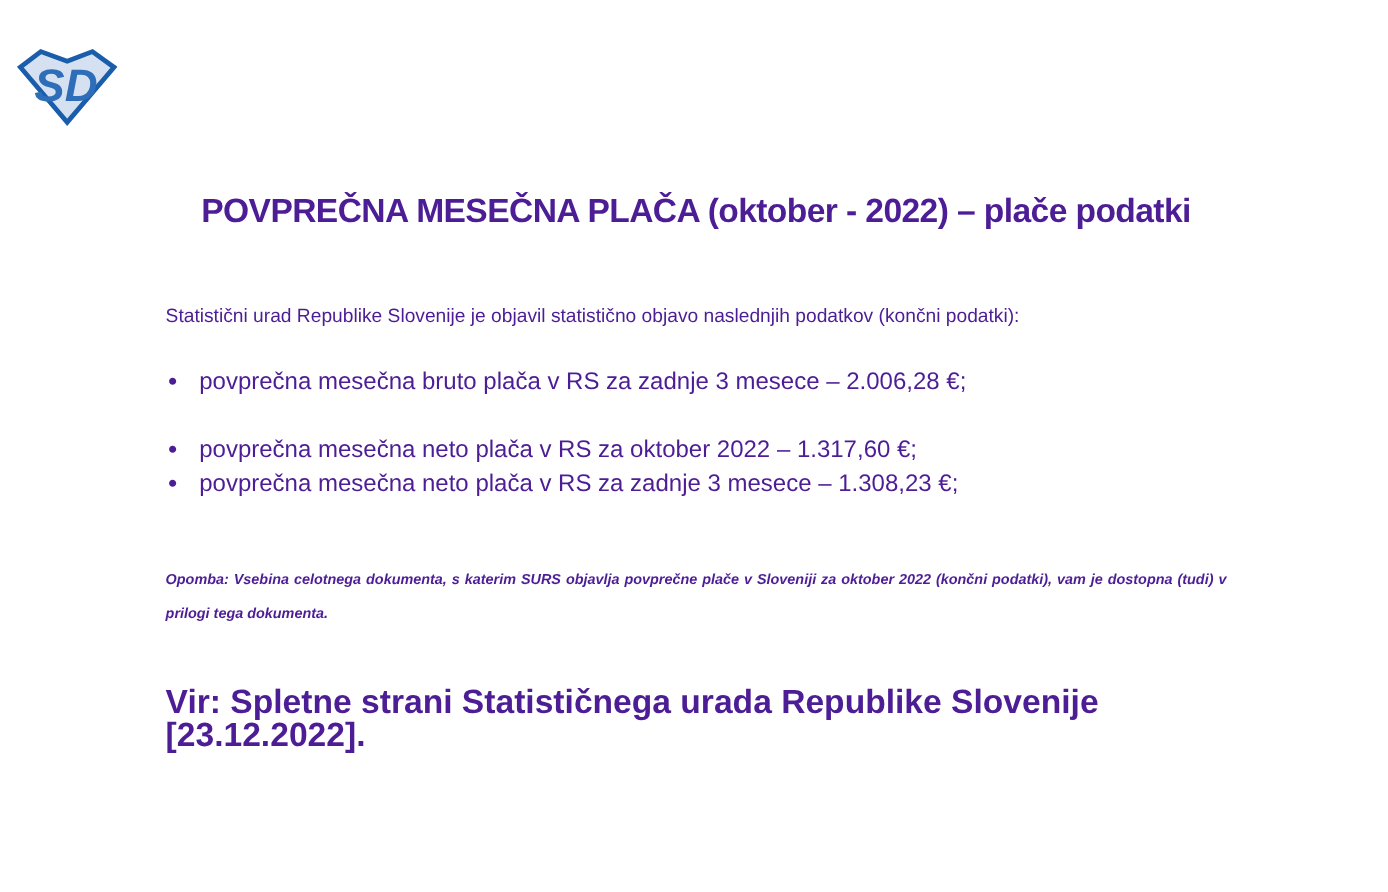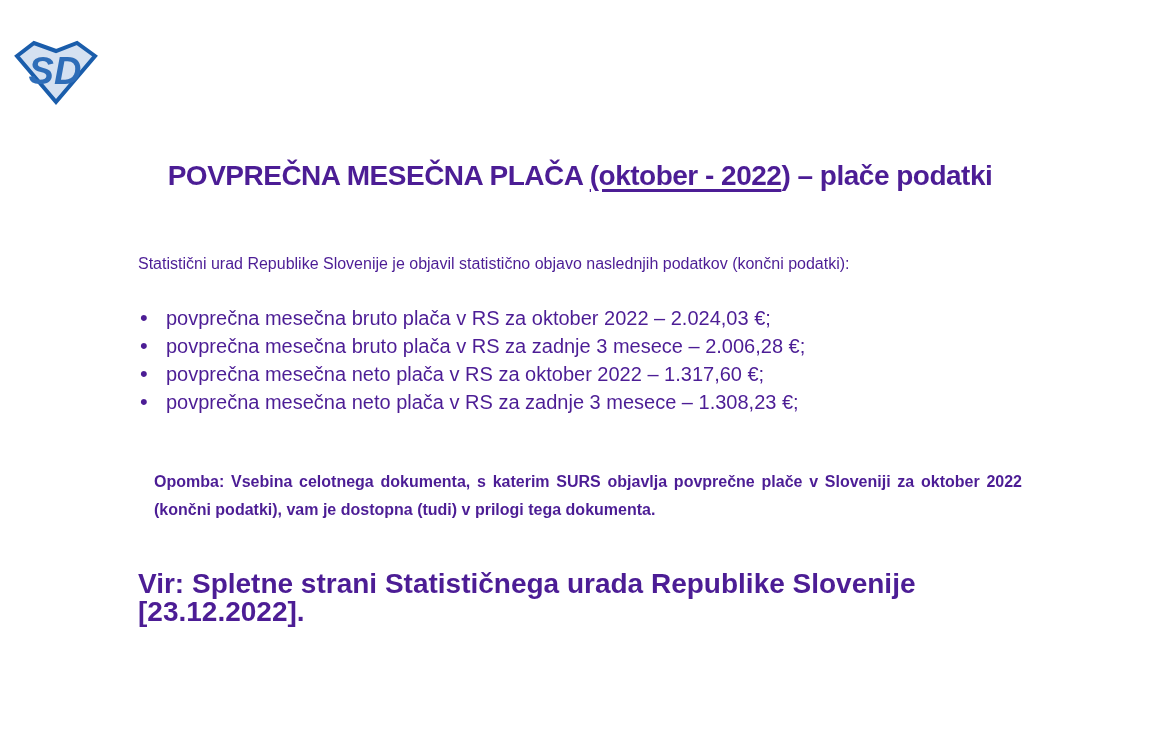--- a/index.html
+++ b/index.html
@@ -44,57 +44,57 @@
   .doc-title {
     margin: 160px 0 0 0;
     font-size: 28px;
     line-height: 32px;
     font-weight: bold;
     text-align: center;
     letter-spacing: -0.5px;
     white-space: nowrap;
   }
   .doc-title .u {
-    text-decoration: underline;
     text-decoration-thickness: 3px;
     text-underline-offset: 4px;
     text-align: right;
   }
   .intro {
     margin: 58px 0 0 0;
     font-size: 16px;
     line-height: 28px;
     text-align: justify;
   }
   ul.bullet-list {
     list-style: none;
     margin: 0;
     padding: 0;
     font-size: 20px;
     line-height: 28px;
   }
   ul.bullet-list.group-bruto { margin-top: 26px; }
-  ul.bullet-list.group-neto  { }
+  ul.bullet-list.group-neto  { margin-top: 29px; }
   ul.bullet-list li {
     position: relative;
     padding-left: 28px;
   }
   ul.bullet-list li::before {
     content: "\2022";
     position: absolute;
     left: 2px;
     top: 0;
     font-size: 22px;
   }
   .note {
-    margin: 52px 0 0 16px;
-    font-size: 16px;
+    margin: 52px 0 0 0;
+    font-size: 12px;
     line-height: 28px;
     font-weight: bold;
     text-align: justify;
+    font-style: italic;
   }
   .source {
     margin: 46px 0 0 0;
     font-size: 28px;
     line-height: 28px;
     font-weight: bold;
   }
 </style>
 </head>
 <body>
@@ -108,21 +108,20 @@
     </svg>
   </div>
 
   <div class="content">
 
     <h1 class="doc-title"><span>POVPREČNA MESEČNA PLAČA </span><span class="u">(oktober - 2022</span><span>) – plače podatki</span></h1>
 
     <p class="intro">Statistični urad Republike Slovenije je objavil statistično objavo naslednjih podatkov (končni podatki):</p>
 
     <ul class="bullet-list group-bruto">
-      <li><span>povprečna mesečna bruto plača v RS za oktober 2022 – 2.024,03 €;</span></li>
       <li><span>povprečna mesečna bruto plača v RS za zadnje 3 mesece – 2.006,28 €;</span></li>
     </ul>
 
     <ul class="bullet-list group-neto">
       <li><span>povprečna mesečna neto plača v RS za oktober 2022 – 1.317,60 €;</span></li>
       <li><span>povprečna mesečna neto plača v RS za zadnje 3 mesece – 1.308,23 €;</span></li>
     </ul>
 
     <p class="note">Opomba: Vsebina celotnega dokumenta, s katerim SURS objavlja povprečne plače v Sloveniji za oktober 2022 (končni podatki), vam je dostopna (tudi) v prilogi tega dokumenta.</p>
 

